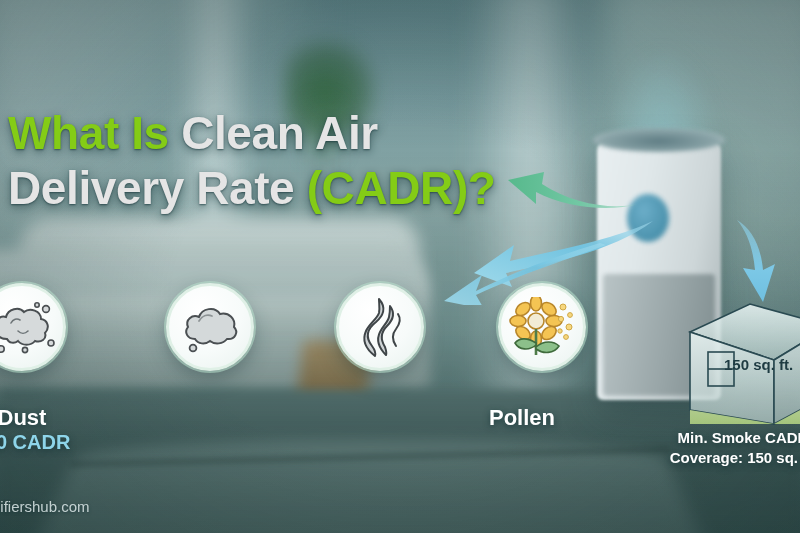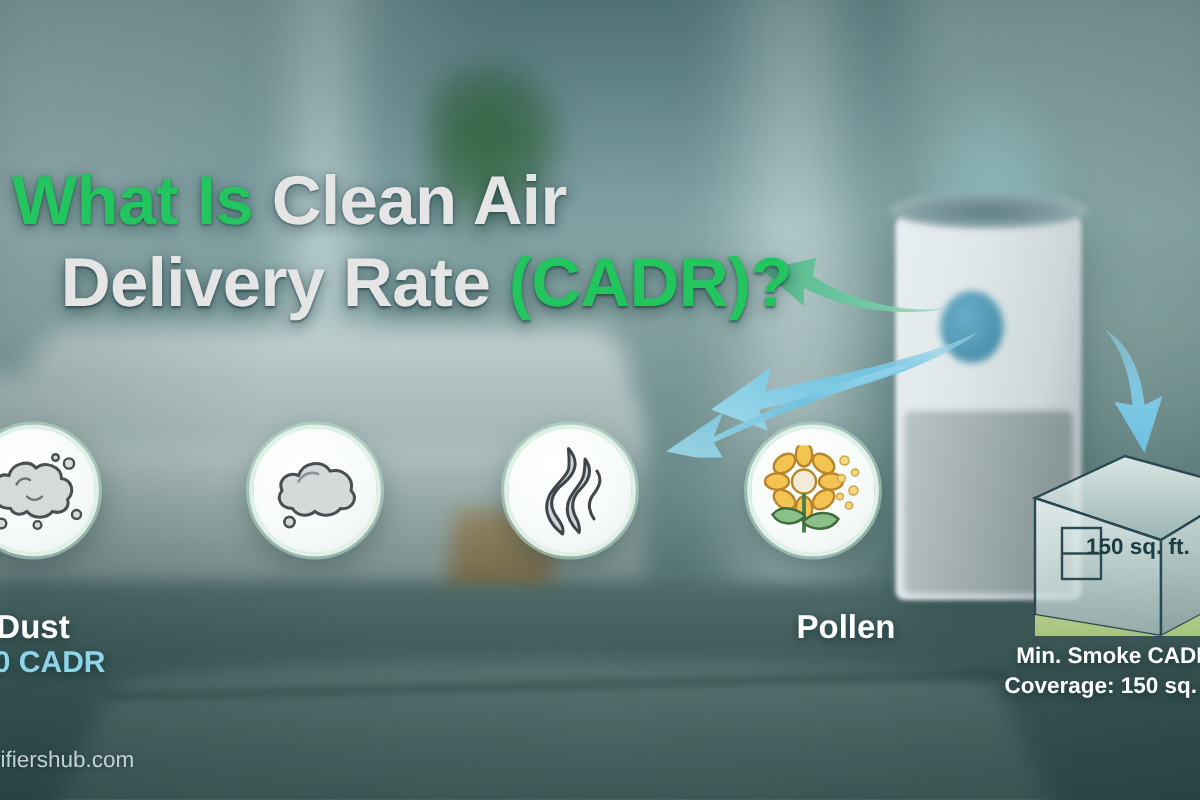--- a/index.html
+++ b/index.html
@@ -134,23 +134,23 @@
     filter:blur(10px);
   }
 
   
   .title {
     position:absolute; left:8px; top:104px; width:520px;
     font-size:46px; font-weight:bold; line-height:1.28;
     letter-spacing:-0.4px;
     text-shadow:0 3px 10px rgba(15,45,50,.55), 0 1px 2px rgba(15,45,50,.6);
   }
-  .title .w { color:#22c55e; }
+  .title .w { color:#84cc16; }
   .title .b { color:#e5e5e5; }
-  .title-line2 { margin-top:-4px;text-align:right; }
+  .title-line2 { margin-top:-4px; }
 
   
   .arrow { position:absolute; }
   .arrow-green { left:500px; top:160px; width:140px; height:50px; }
   .arrow-blue  { left:440px; top:215px; width:215px; height:90px; }
   .arrow-down  { left:735px; top:218px; width:60px; height:90px; }
 
   
   .icons { position:absolute; left:0; top:283px; width:640px; height:125px; }
   .icon-wrap { position:absolute; width:120px; text-align:center; }
@@ -357,21 +357,21 @@
 
   </div>
 
   <div class="labels">
     <div class="label-wrap" style="left:-58px">
       <div class="label-name">Dust</div>
       <div class="label-cadr">120 CADR</div>
     </div>
     <div class="label-wrap" style="left:300px">
     </div>
-    <div class="label-wrap" style="left:484px">
+    <div class="label-wrap" style="left:442px">
       <div class="label-name">Pollen</div>
     </div>
   </div>
 
   <div class="title">
     <div><span class="w">What Is </span><span class="b">Clean Air</span></div>
     <div class="title-line2"><span class="b">Delivery Rate </span><span class="w">(CADR)?</span></div>
   </div>
 
   <div class="coverage-box">

